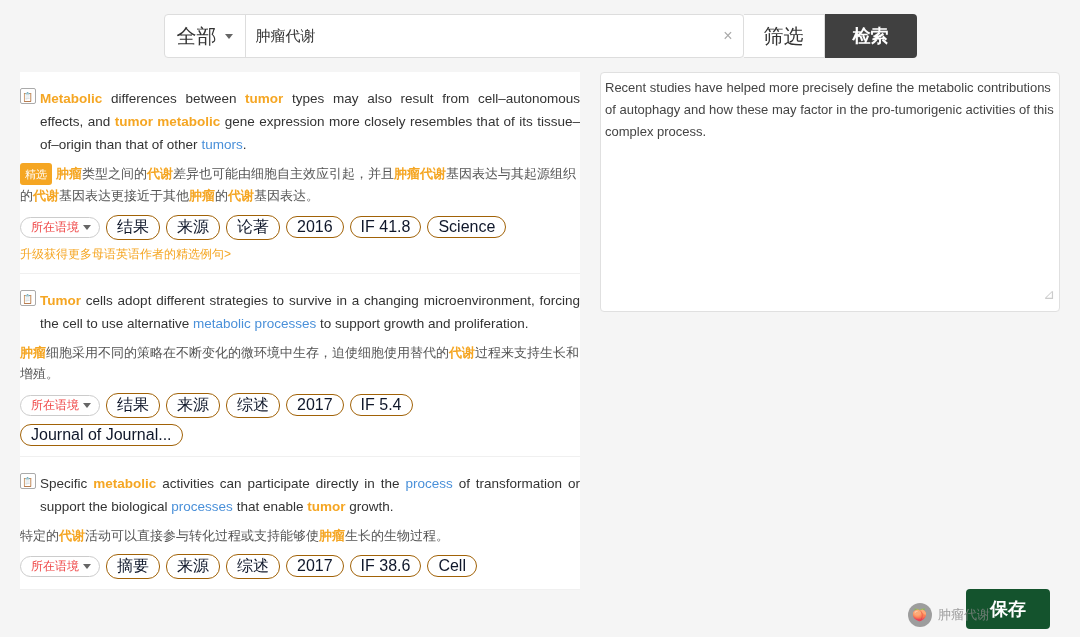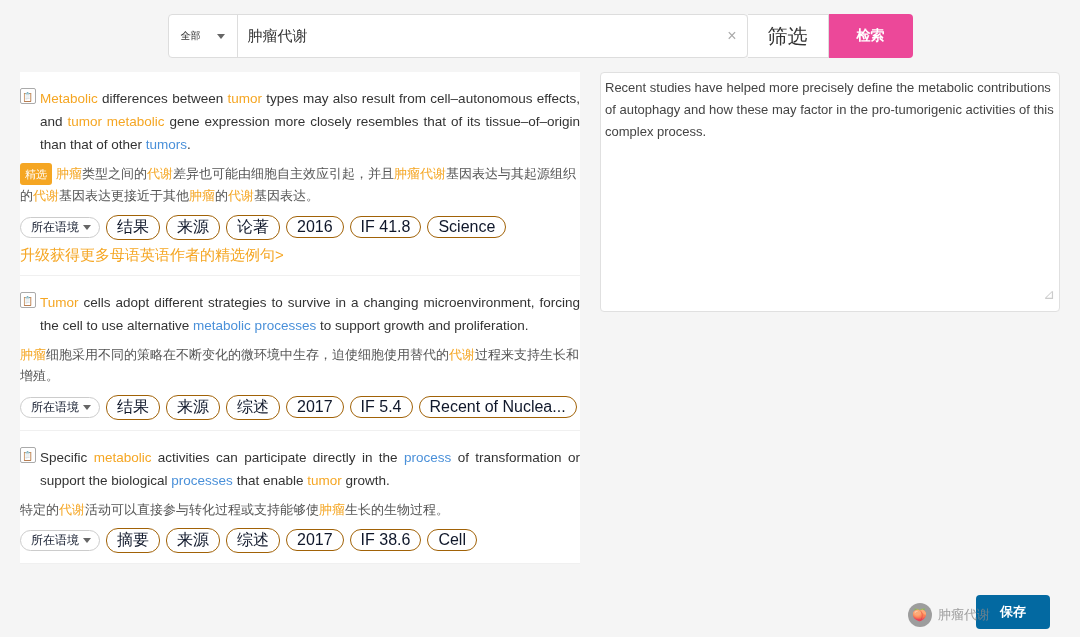--- a/index.html
+++ b/index.html
@@ -29,25 +29,25 @@
       background: #fff;
       overflow: hidden;
       height: 44px;
       width: 580px;
     }
     .search-type-select {
       display: flex;
       align-items: center;
       padding: 0 12px;
       border-right: 1px solid #ddd;
-      font-size: 10px;
+      font-size: 20px;
       color: #333;
       cursor: pointer;
       white-space: nowrap;
-      gap: 16px;
+      gap: 8px;
       height: 100%;
     }
     .chevron-down {
       width: 0;
       height: 0;
       border-left: 4px solid transparent;
       border-right: 4px solid transparent;
       border-top: 5px solid #666;
       display: inline-block;
     }
@@ -75,24 +75,24 @@
       border-left: none;
       font-size: 20px;
       color: #333;
       cursor: pointer;
       display: flex;
       align-items: center;
     }
     .search-btn {
       height: 44px;
       padding: 0 28px;
-      background: #ec4899;
+      background: #404040;
       border: none;
       color: #fff;
-      font-size: 14px;
+      font-size: 18px;
       font-weight: bold;
       cursor: pointer;
       border-radius: 0 4px 4px 0;
     }
 
     
     .main-layout {
       display: flex;
       gap: 0;
       padding: 0 20px;
@@ -125,21 +125,21 @@
       padding: 16px 0 10px;
       border-bottom: 1px solid #f0f0f0;
     }
 
     .result-en {
       font-size: 13.5px;
       line-height: 1.7;
       color: #333;
       text-align: justify;
     }
-    .highlight-orange { color: #F5A623; font-weight: normal; }
+    .highlight-orange { color: #F5A623; font-weight: bold; }
     .highlight-blue { color: #4a90d9; font-weight: normal; }
 
     .result-cn {
       font-size: 13px;
       line-height: 1.65;
       color: #555;
       margin-top: 6px;
     }
     .result-cn .highlight-orange { color: #F5A623; }
 
@@ -161,42 +161,42 @@
       cursor: pointer;
     }
     .tag-context {
       display: flex;
       align-items: center;
       gap: 4px;
       border: 1px solid #ccc;
       border-radius: 12px;
       padding: 1px 8px 1px 10px;
       font-size: 12px;
-      color: #0f172a;
+      color: #ef4444;
       background: #fff;
       cursor: pointer;
     }
 
     
     .jingxuan-badge {
       display: inline-flex;
       align-items: center;
       background: #F5A623;
       color: #fff;
       font-size: 11px;
       padding: 2px 5px;
       border-radius: 3px;
       margin-right: 4px;
       vertical-align: middle;
     }
 
     
     .upgrade-link {
       color: #F5A623;
-      font-size: 15px;
+      font-size: 12px;
       cursor: pointer;
       margin-top: 6px;
       display: block;
       text-decoration: none;
     }
 
     
     .source-icon {
       display: inline-block;
       width: 16px;
@@ -222,26 +222,26 @@
       position: fixed;
       bottom: 0;
       right: 0;
       width: 100%;
       display: flex;
       justify-content: flex-end;
       padding: 8px 30px;
       background: transparent;
     }
     .save-btn {
-      background: #0369a1;
+      background: #14532d;
       color: #fff;
       border: none;
       border-radius: 4px;
       padding: 8px 24px;
-      font-size: 13px;
+      font-size: 18px;
       cursor: pointer;
       font-weight: bold;
     }
 
     
     .watermark {
       position: fixed;
       bottom: 10px;
       right: 90px;
       display: flex;
@@ -329,21 +329,21 @@
       <div class="tag-row">
         <div class="tag-context">
           <span>所在语境</span>
           <span class="chevron-down"></span>
         </div>
         <span class="tag">结果</span>
         <span class="tag">来源</span>
         <span class="tag">综述</span>
         <span class="tag">2017</span>
         <span class="tag">IF 5.4</span>
-        <span class="tag">Recent of Nuclea...</span>
+        <span class="tag">Journal of Journal...</span>
       </div>
     </div>
 
     <div class="result-item">
       <div class="result-header">
         <span class="source-icon">📋</span>
         <div class="result-en">
           Specific <span class="highlight-orange">metabolic</span> activities can participate directly in the <span class="highlight-blue">process</span> of transformation or support the biological <span class="highlight-blue">processes</span> that enable <span class="highlight-orange">tumor</span> growth.
         </div>
       </div>

